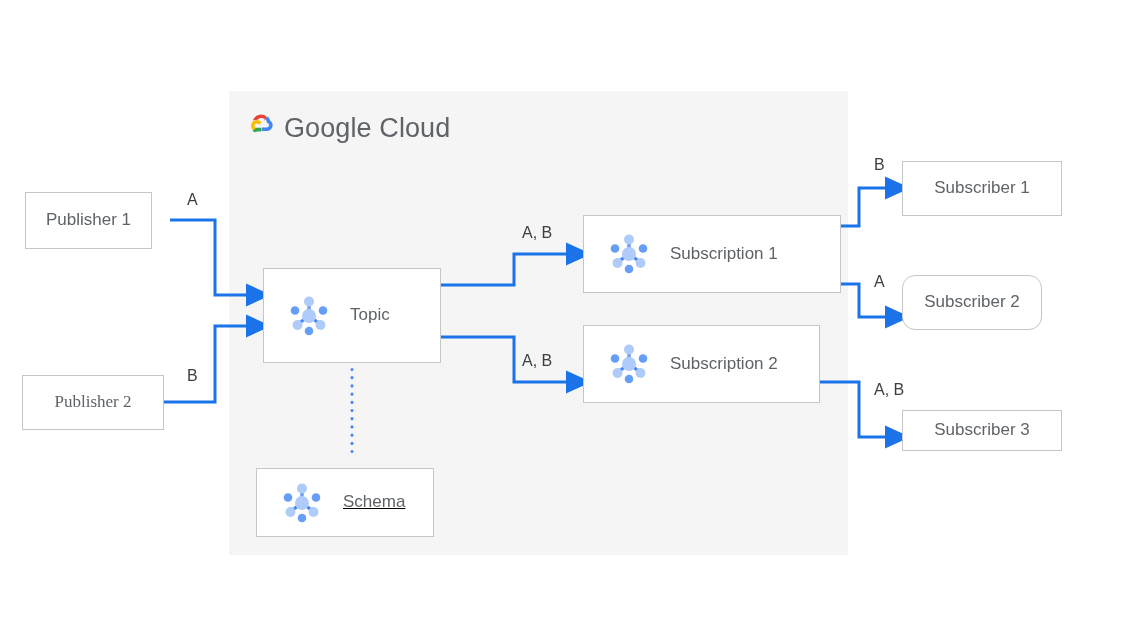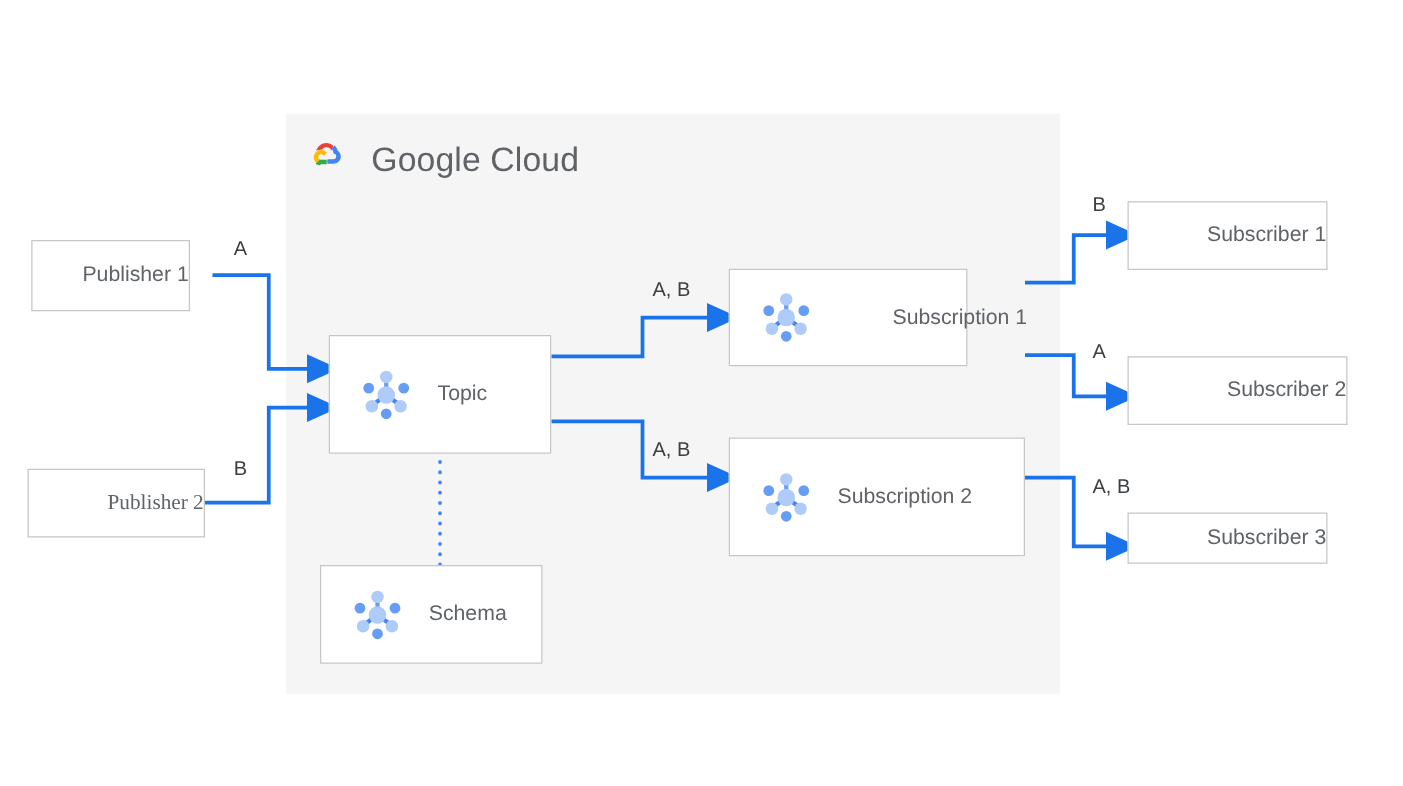--- a/index.html
+++ b/index.html
@@ -27,21 +27,21 @@
     height: 464px;
     background: #f5f5f5;
   }
   
   .gc-brand {
     position: absolute;
     left: 240px;
     top: 110px;
     display: flex;
     align-items: center;
-    gap: 13px;
+    gap: 0;
   }
   .gc-logo {
     width: 44px;
     height: 36px;
     display: block;
   }
   .gc-wordmark {
     font-size: 27px;
     color: #5f6368;
     letter-spacing: 0.1px;
@@ -52,21 +52,21 @@
 
   
   .node {
     position: absolute;
     background: #ffffff;
     border: 1px solid #c6c6c6;
     box-sizing: border-box;
     display: flex;
     align-items: center;
   }
-  .node.centered { justify-content: flex-end; }
+  .node.centered { justify-content: center; }
   .node-label {
     font-size: 17px;
     color: #5f6368;
     white-space: nowrap;
     line-height: 1.2;
   }
   .node .ps-icon {
     flex: 0 0 auto;
     margin-left: 20px;
     margin-right: 16px;
@@ -159,73 +159,73 @@
       <circle cx="25" cy="10.5" r="5" fill="#aecbfa"></circle>
       <circle cx="11" cy="19.5" r="4.3" fill="#669df6"></circle>
       <circle cx="39" cy="19.5" r="4.3" fill="#669df6"></circle>
       <circle cx="13.5" cy="34" r="5" fill="#aecbfa"></circle>
       <circle cx="36.5" cy="34" r="5" fill="#aecbfa"></circle>
       <circle cx="25" cy="40" r="4.3" fill="#669df6"></circle>
     </svg>
     <span class="node-label">Topic</span>
   </div>
 
-  <div class="node" style="left:256px; top:452px; width:178px; height:79px;">
+  <div class="node" style="left:256px; top:468px; width:178px; height:69px;text-decoration:underline;">
     <svg class="ps-icon" width="50" height="50" viewBox="0 0 50 50">
       <line x1="25" y1="25" x2="25" y2="12" stroke="#669df6" stroke-width="3.4"></line>
       <line x1="25" y1="25" x2="36" y2="33" stroke="#4285f4" stroke-width="3.4"></line>
       <line x1="25" y1="25" x2="14" y2="33" stroke="#4285f4" stroke-width="3.4"></line>
       <circle cx="25" cy="25" r="7" fill="#aecbfa"></circle>
       <circle cx="25" cy="10.5" r="5" fill="#aecbfa"></circle>
       <circle cx="11" cy="19.5" r="4.3" fill="#669df6"></circle>
       <circle cx="39" cy="19.5" r="4.3" fill="#669df6"></circle>
       <circle cx="13.5" cy="34" r="5" fill="#aecbfa"></circle>
       <circle cx="36.5" cy="34" r="5" fill="#aecbfa"></circle>
       <circle cx="25" cy="40" r="4.3" fill="#669df6"></circle>
     </svg>
     <span class="node-label">Schema</span>
   </div>
 
-  <div class="node" style="left:583px; top:215px; width:191px; height:78px;gap:44px;">
+  <div class="node" style="left:583px; top:215px; width:258px; height:78px;">
     <svg class="ps-icon" width="50" height="50" viewBox="0 0 50 50">
       <line x1="25" y1="25" x2="25" y2="12" stroke="#669df6" stroke-width="3.4"></line>
       <line x1="25" y1="25" x2="36" y2="33" stroke="#4285f4" stroke-width="3.4"></line>
       <line x1="25" y1="25" x2="14" y2="33" stroke="#4285f4" stroke-width="3.4"></line>
       <circle cx="25" cy="25" r="7" fill="#aecbfa"></circle>
       <circle cx="25" cy="10.5" r="5" fill="#aecbfa"></circle>
       <circle cx="11" cy="19.5" r="4.3" fill="#669df6"></circle>
       <circle cx="39" cy="19.5" r="4.3" fill="#669df6"></circle>
       <circle cx="13.5" cy="34" r="5" fill="#aecbfa"></circle>
       <circle cx="36.5" cy="34" r="5" fill="#aecbfa"></circle>
       <circle cx="25" cy="40" r="4.3" fill="#669df6"></circle>
     </svg>
     <span class="node-label">Subscription 1</span>
   </div>
 
-  <div class="node" style="left:583px; top:350px; width:237px; height:95px;">
+  <div class="node" style="left:583px; top:325px; width:237px; height:78px;">
     <svg class="ps-icon" width="50" height="50" viewBox="0 0 50 50">
       <line x1="25" y1="25" x2="25" y2="12" stroke="#669df6" stroke-width="3.4"></line>
       <line x1="25" y1="25" x2="36" y2="33" stroke="#4285f4" stroke-width="3.4"></line>
       <line x1="25" y1="25" x2="14" y2="33" stroke="#4285f4" stroke-width="3.4"></line>
       <circle cx="25" cy="25" r="7" fill="#aecbfa"></circle>
       <circle cx="25" cy="10.5" r="5" fill="#aecbfa"></circle>
       <circle cx="11" cy="19.5" r="4.3" fill="#669df6"></circle>
       <circle cx="39" cy="19.5" r="4.3" fill="#669df6"></circle>
       <circle cx="13.5" cy="34" r="5" fill="#aecbfa"></circle>
       <circle cx="36.5" cy="34" r="5" fill="#aecbfa"></circle>
       <circle cx="25" cy="40" r="4.3" fill="#669df6"></circle>
     </svg>
     <span class="node-label">Subscription 2</span>
   </div>
 
   <div class="node centered" style="left:902px; top:161px; width:160px; height:55px;">
     <span class="node-label">Subscriber 1</span>
   </div>
 
-  <div class="node centered" style="left:902px; top:285px; width:176px; height:55px;">
+  <div class="node centered" style="left:902px; top:275px; width:140px; height:55px;border-radius:13px;">
     <span class="node-label">Subscriber 2</span>
   </div>
 
   <div class="node centered" style="left:902px; top:410px; width:160px; height:41px;">
     <span class="node-label">Subscriber 3</span>
   </div>
 
 </div>
 
 </body></html>

